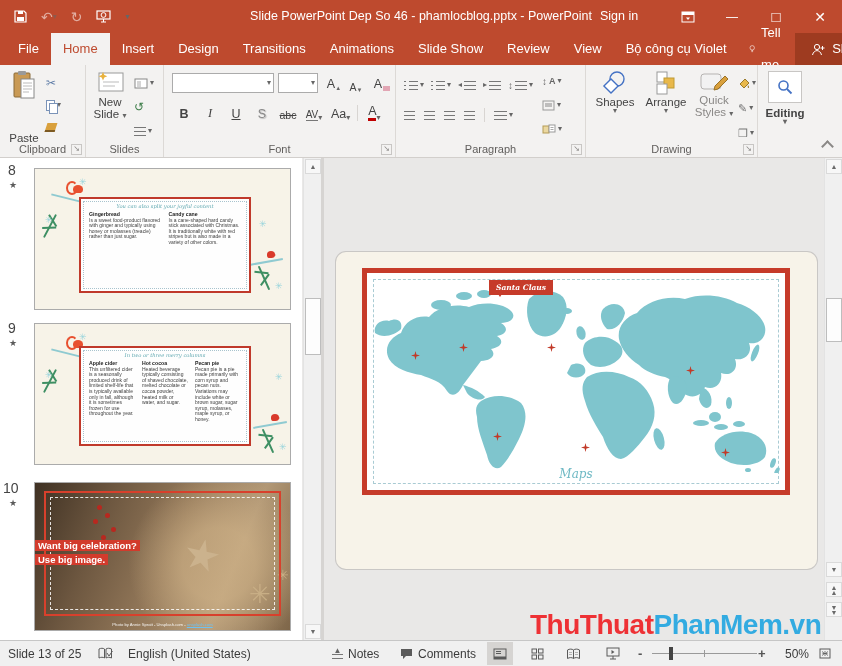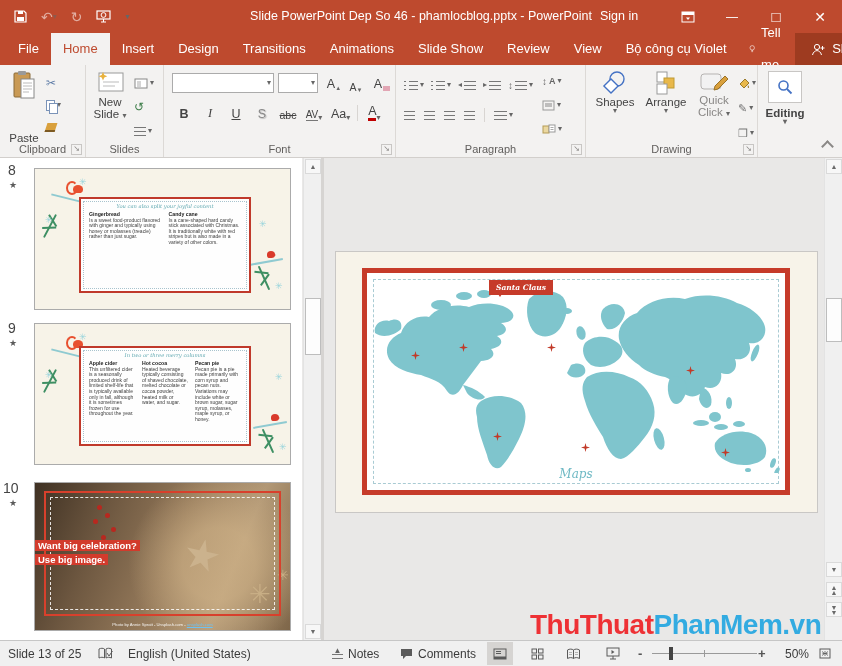--- a/index.html
+++ b/index.html
@@ -94,22 +94,22 @@
   .photo-cap{position:absolute;left:0;right:0;bottom:3px;text-align:center;font-size:4.2px;color:rgba(255,255,255,.9);}
   .photo-cap a{color:#6FC1F0;text-decoration:underline;}
   
   .vscroll{position:absolute;top:0;width:18px;height:482px;background:#F0F0F0;border-left:1px solid #E3E3E3;}
   .sbtn{position:absolute;left:1px;width:16px;height:15px;background:#F7F7F7;border:1px solid #DADADA;
         box-sizing:border-box;color:#6a6a6a;font-size:7px;text-align:center;line-height:13px;}
   .sthumb{position:absolute;left:1px;width:16px;background:#FDFDFD;border:1px solid #BDBDBD;box-sizing:border-box;}
   .splitter{position:absolute;left:321px;top:0;width:3px;height:482px;background:#D6D4D2;}
   
   .main{position:absolute;left:324px;top:0;width:498px;height:482px;}
-  .canvas{position:absolute;left:12px;top:94px;width:481px;height:260px;background:#F7F3E9;
-          box-shadow:0 0 0 1px #C9C7C5;}
+  .canvas{position:absolute;left:12px;top:94px;width:481px;height:317px;background:#F7F3E9;
+          box-shadow:0 0 0 1px #C9C7C5;border-radius:10px;}
   .frame{position:absolute;left:26px;top:16px;width:418px;height:217px;border:5px solid #C63B2A;background:#fff;}
   .dotted{position:absolute;left:6px;top:6px;right:6px;bottom:6px;border:1px dashed #A9CBD3;}
   .mapsvg{position:absolute;left:4px;top:8px;}
   .marker{position:absolute;width:9px;height:9px;background:#C23A28;
      clip-path:polygon(50% 0,60% 40%,100% 50%,60% 60%,50% 100%,40% 60%,0 50%,40% 40%);
      filter:drop-shadow(0 0 1px #fff);}
   .flag{position:absolute;left:122px;top:7px;background:#C63B2A;color:#fff;
         font:italic bold 7.5px "DejaVu Serif",serif;padding:3px 7px;}
   .flag:after{content:"";position:absolute;left:7px;bottom:-6px;
         border:4px solid transparent;border-top:6px solid #C63B2A;}
@@ -389,21 +389,21 @@
         </svg>
         <span>Arrange</span>
         <span class="dd">▾</span>
       </div>
       <div class="bigbtn" style="left:106px;top:5px;width:44px;color:#8a8886;">
         <svg width="30" height="24" viewBox="0 0 30 24">
           <rect x="2" y="4" width="20" height="15" rx="3" fill="#f2f2f2" stroke="#b5b3b1"></rect>
           <path d="M16 16L26 6l3 3-10 10-4 1z" fill="#D9A03C" stroke="#9a7226"></path>
         </svg>
         <span>Quick</span>
-        <span><span>Click</span> <span class="dd">▾</span></span>
+        <span><span>Styles</span> <span class="dd">▾</span></span>
       </div>
       <div style="position:absolute;left:152px;top:8px;display:flex;flex-direction:column;gap:5px;">
         <span class="smallbtn">
           <svg width="12" height="11" viewBox="0 0 12 11">
               <path d="M2 6l5-5 4 4-5 5z" fill="#E8B84B" stroke="#9a7a2c"></path>
               <path d="M10 7c1 1.5 1.5 3 .5 3s-1-1.5-.5-3z" fill="#9a7a2c"></path>
             </svg>
           <span class="dd">▾</span>
           </span>
         <span class="smallbtn">

